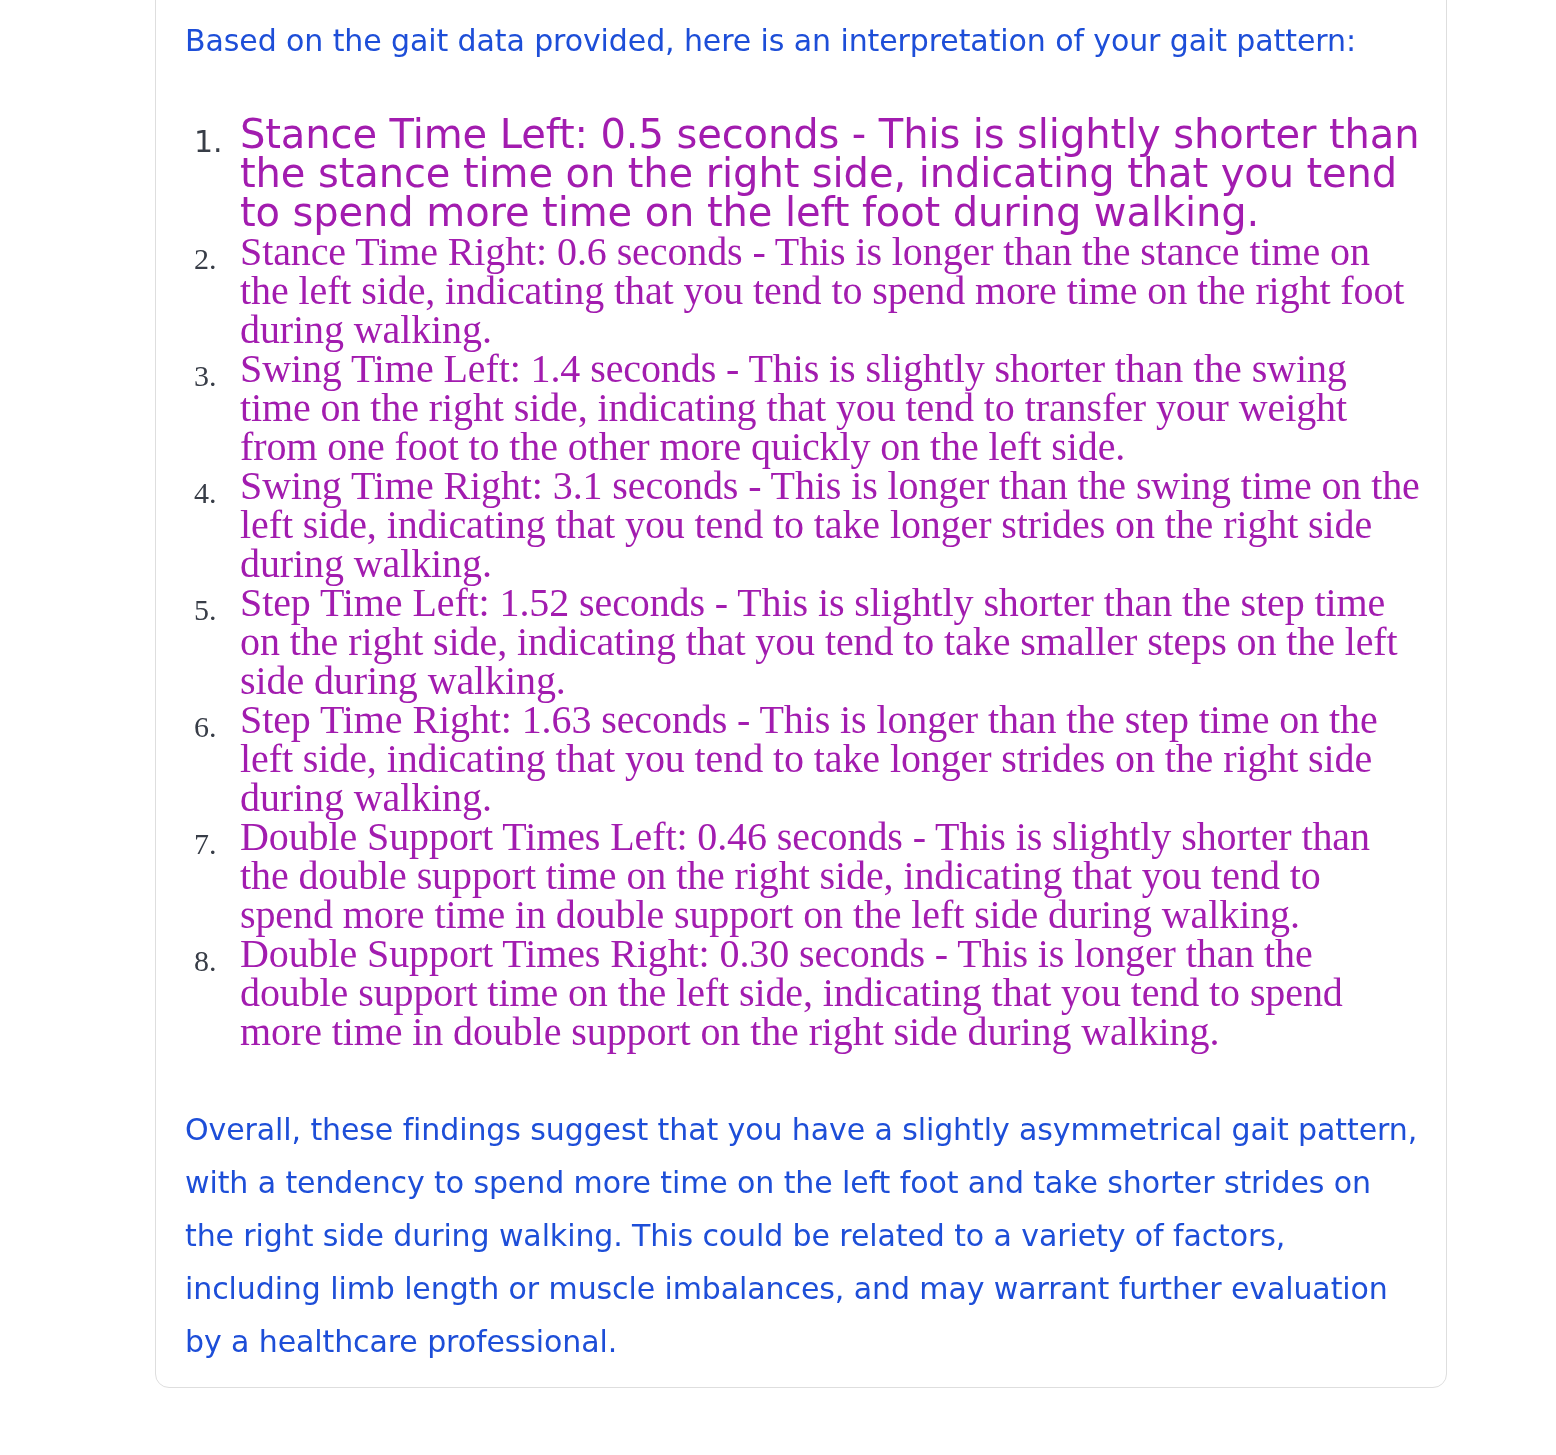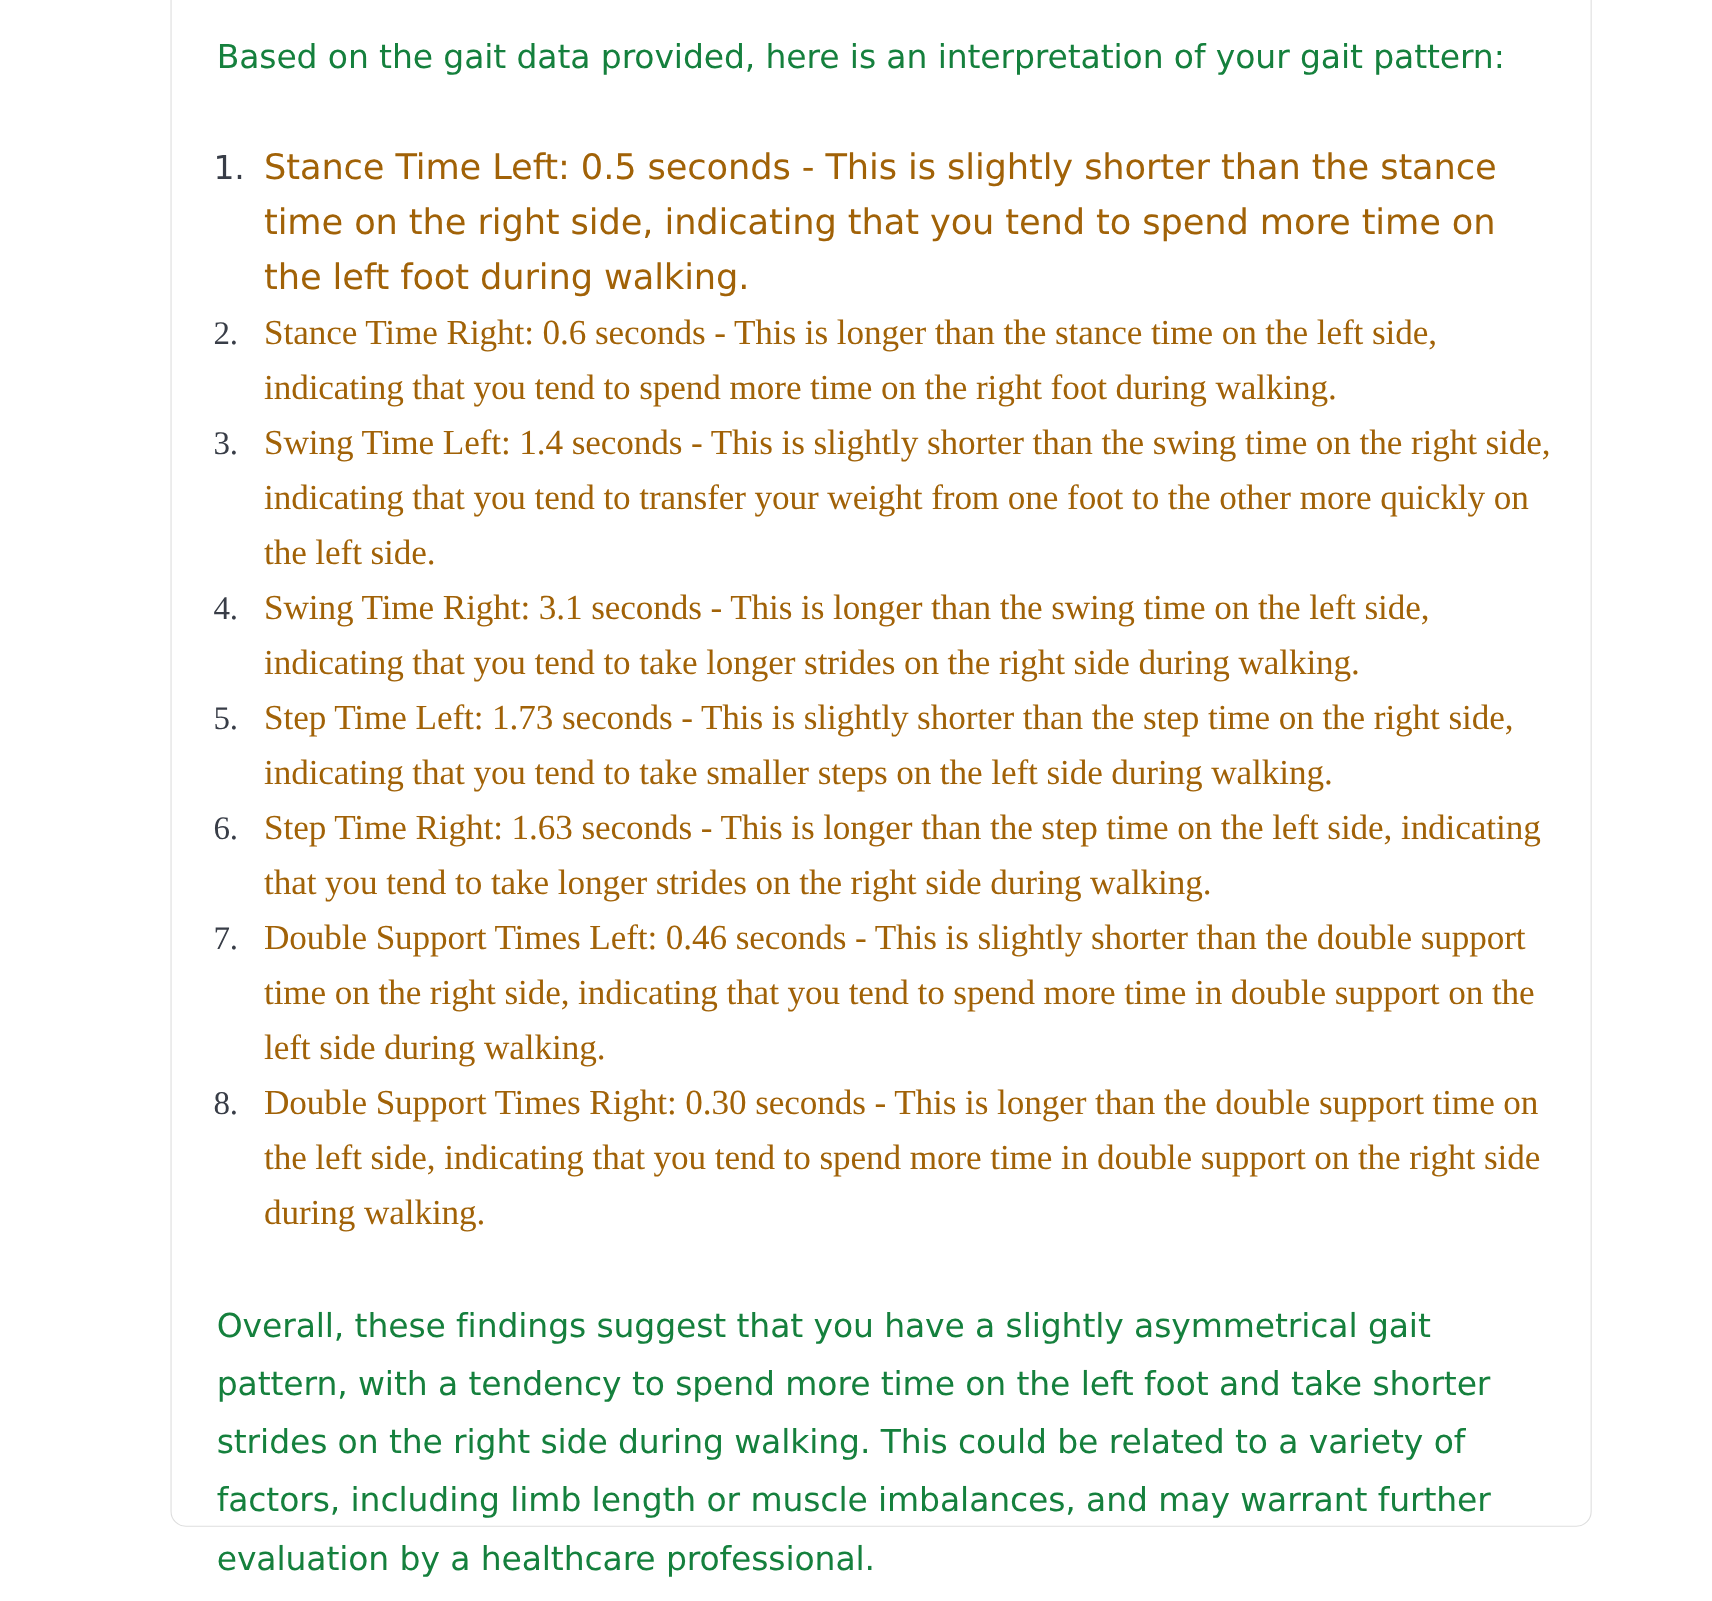--- a/index.html
+++ b/index.html
@@ -30,22 +30,22 @@
 
   .card-body {
     position: absolute;
     left: 29px;                 
     top: 40px;                  
     width: 1235px;
   }
 
   .intro-paragraph,
   .summary-paragraph {
-    margin: 12px;
-    color: #15803d;
+    margin: 0;
+    color: #1d4ed8;
     font-size: 30px;
     line-height: 53px;
     letter-spacing: -0.1px;
   }
 
   .intro-paragraph {
     padding-top: 13px;
   }
 
   .findings-list {
@@ -53,23 +53,23 @@
     padding: 0;
     list-style: none;
     counter-reset: finding;
   }
 
   .finding-item {
     position: relative;
     counter-increment: finding;
     padding-left: 55px;         
     margin-bottom: 0;
-    color: #a16207;
-    font-size: 32px;
-    line-height: 50px;
+    color: #a21caf;
+    font-size: 40px;
+    line-height: 39px;
     letter-spacing: -0.1px;
   }
 
   .finding-item + .finding-item {
     margin-top: 0px;
     font-family: Liberation Serif, serif;
   }
 
   .finding-item::before {
     content: counter(finding) ".";
@@ -106,21 +106,21 @@
       <li class="finding-item">
         <span class="finding-text">Stance Time Right: 0.6 seconds - This is longer than the stance time on the left side, indicating that you tend to spend more time on the right foot during walking.</span>
       </li>
       <li class="finding-item">
         <span class="finding-text">Swing Time Left: 1.4 seconds - This is slightly shorter than the swing time on the right side, indicating that you tend to transfer your weight from one foot to the other more quickly on the left side.</span>
       </li>
       <li class="finding-item">
         <span class="finding-text">Swing Time Right: 3.1 seconds - This is longer than the swing time on the left side, indicating that you tend to take longer strides on the right side during walking.</span>
       </li>
       <li class="finding-item">
-        <span class="finding-text">Step Time Left: 1.73 seconds - This is slightly shorter than the step time on the right side, indicating that you tend to take smaller steps on the left side during walking.</span>
+        <span class="finding-text">Step Time Left: 1.52 seconds - This is slightly shorter than the step time on the right side, indicating that you tend to take smaller steps on the left side during walking.</span>
       </li>
       <li class="finding-item">
         <span class="finding-text">Step Time Right: 1.63 seconds - This is longer than the step time on the left side, indicating that you tend to take longer strides on the right side during walking.</span>
       </li>
       <li class="finding-item">
         <span class="finding-text">Double Support Times Left: 0.46 seconds - This is slightly shorter than the double support time on the right side, indicating that you tend to spend more time in double support on the left side during walking.</span>
       </li>
       <li class="finding-item">
         <span class="finding-text">Double Support Times Right: 0.30 seconds - This is longer than the double support time on the left side, indicating that you tend to spend more time in double support on the right side during walking.</span>
       </li>

